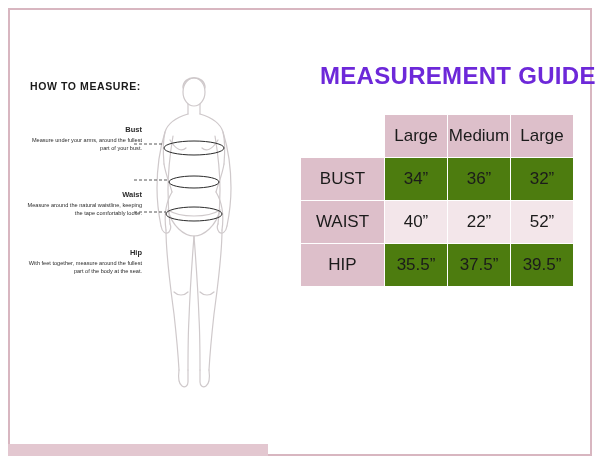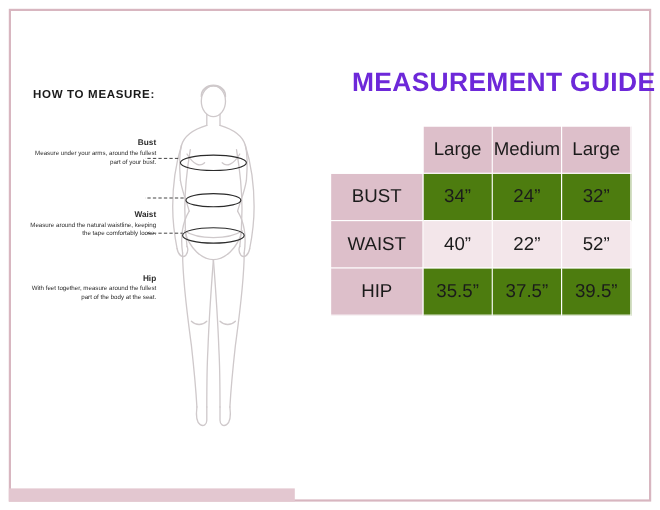--- a/index.html
+++ b/index.html
@@ -231,21 +231,21 @@
           <th class="corner"></th>
           <th class="head-cell">Large</th>
           <th class="head-cell">Medium</th>
           <th class="head-cell">Large</th>
         </tr>
       </thead>
       <tbody>
         <tr>
           <td class="row-label">BUST</td>
           <td class="cell-dark">34”</td>
-          <td class="cell-dark">24”</td>
+          <td class="cell-dark">36”</td>
           <td class="cell-dark">32”</td>
         </tr>
         <tr>
           <td class="row-label">WAIST</td>
           <td class="cell-light">40”</td>
           <td class="cell-light">22”</td>
           <td class="cell-light">52”</td>
         </tr>
         <tr>
           <td class="row-label">HIP</td>

